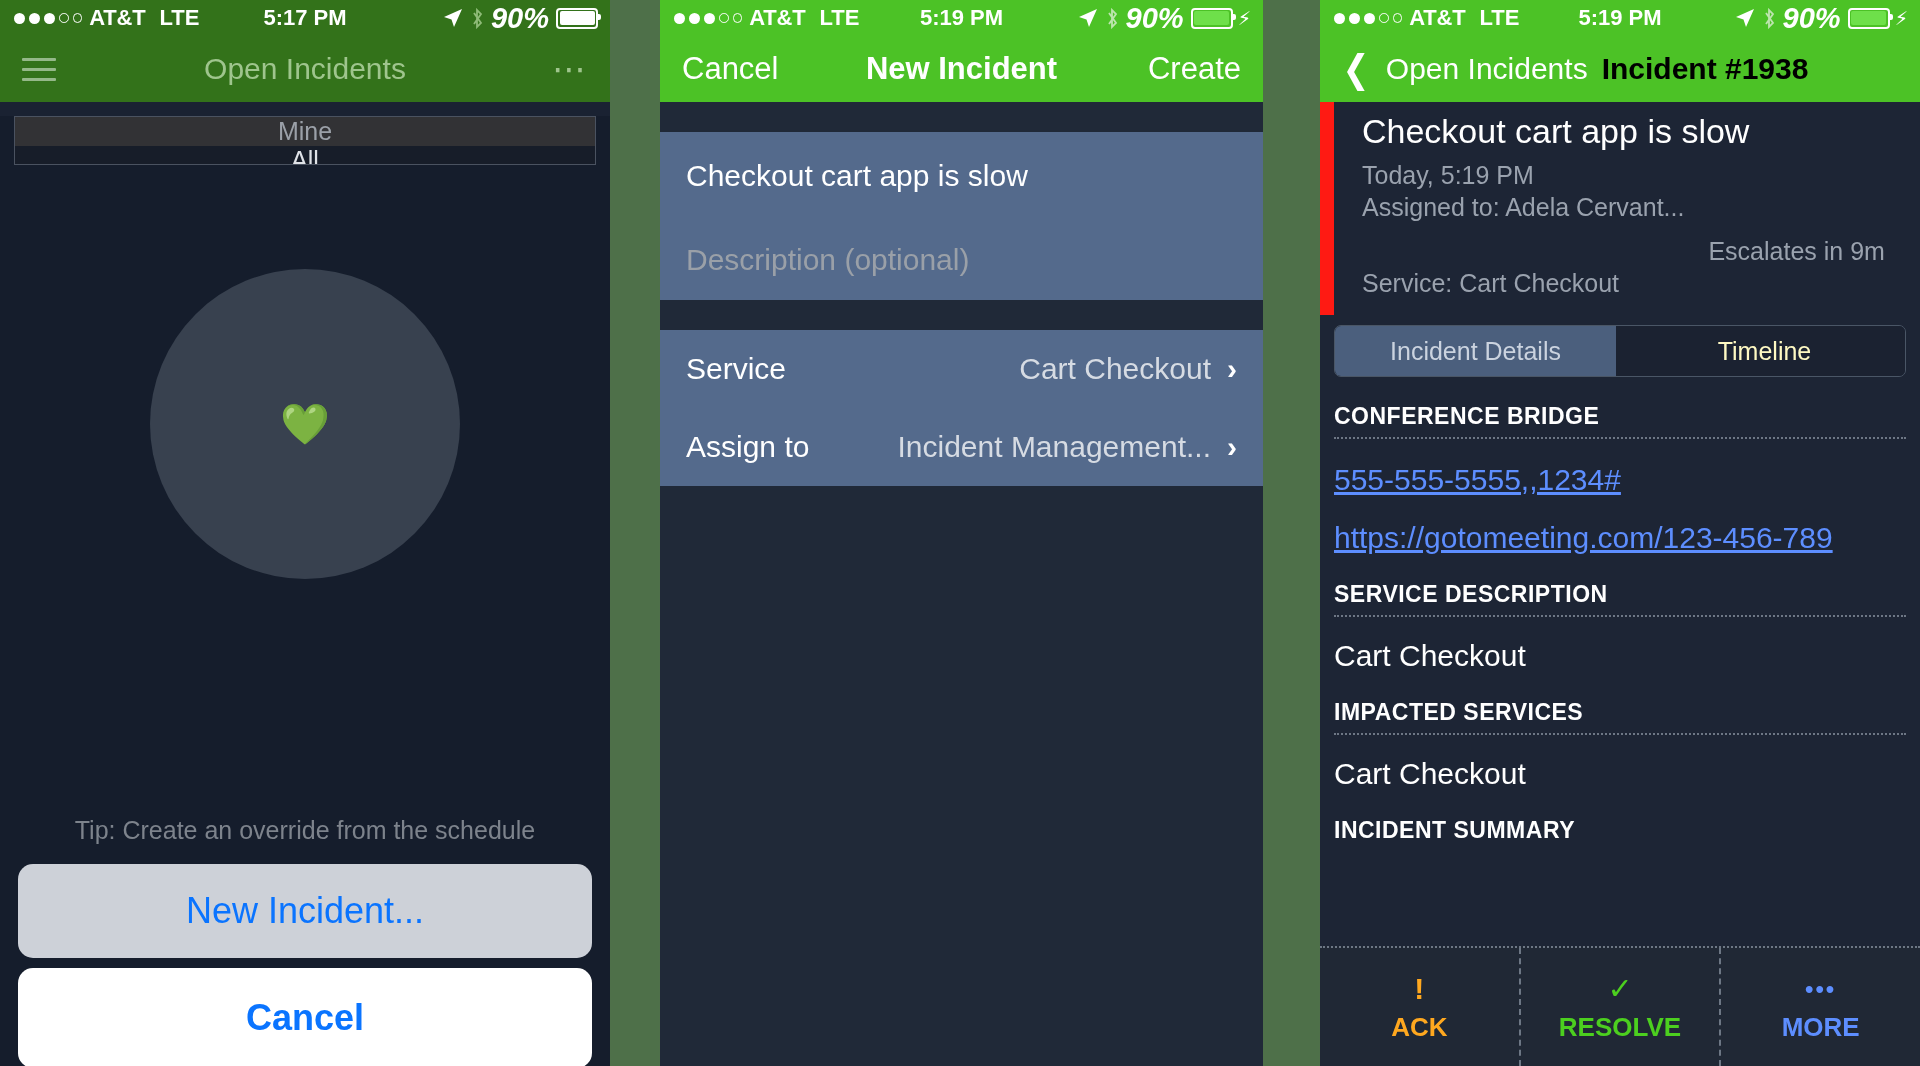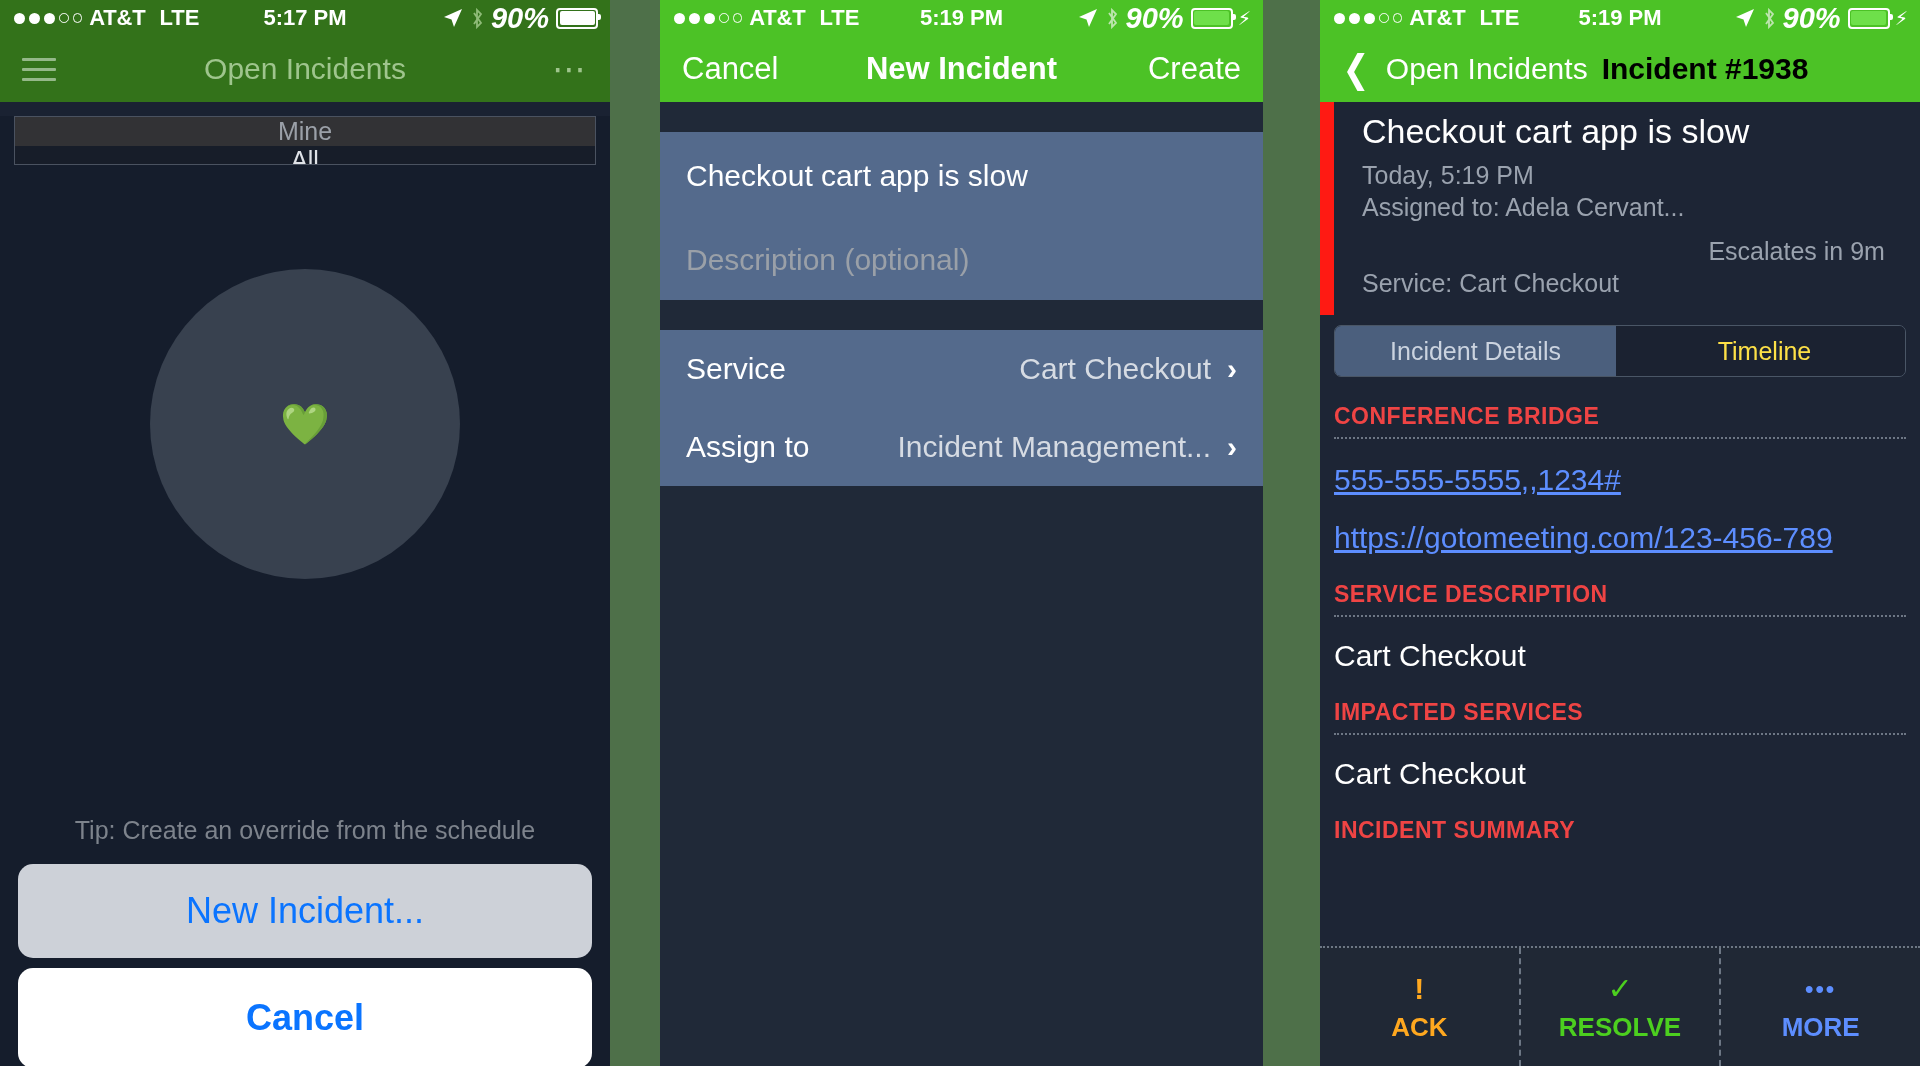--- a/index.html
+++ b/index.html
@@ -92,24 +92,24 @@
   .inc-head{position:relative;padding:10px 0 16px 28px;border-left:14px solid #ff1a13;}
   .inc-title{font-size:34px;color:#fff;margin-bottom:8px;}
   .inc-meta{font-size:25px;color:#9aa2ae;line-height:1.28;}
   .meta-row{display:flex;}
   .meta-assigned{}
   .meta-esc{margin-left:24px;margin-top:44px;}
 
   .seg3{margin:10px 14px 0 14px;height:50px;border:1px solid #4a5666;border-radius:7px;display:flex;overflow:hidden;}
   .seg3 div{flex:1;display:flex;align-items:center;justify-content:center;font-size:25px;}
   .seg3 .on{background:#4b5f7d;color:#cbd3df;}
-  .seg3 .off{background:#1b2231;color:#fde047;padding-left:8px;}
+  .seg3 .off{background:#1b2231;color:#fef9c3;padding-left:8px;}
 
   .sec{padding:0 14px;}
-  .sec-head{font-size:23px;font-weight:bold;color:#ef4444;letter-spacing:0.5px;padding-top:26px;padding-bottom:7px;}
+  .sec-head{font-size:23px;font-weight:bold;color:#ffffff;letter-spacing:0.5px;padding-top:26px;padding-bottom:7px;}
   .hr{height:0;border-top:2px dotted #6d7785;}
   .sec-link{display:block;font-size:30px;color:#5d8eff;text-decoration:underline;padding-top:24px;}
   .sec-val{font-size:30px;color:#fff;padding-top:22px;}
 
   .toolbar{position:absolute;left:0;right:0;bottom:0;height:118px;background:#202835;border-top:2px dotted #6d7785;display:flex;}
   .tb-btn{flex:1;display:flex;flex-direction:column;align-items:center;justify-content:center;gap:6px;}
   .tb-btn + .tb-btn{border-left:2px dashed #6d7785;}
   .tb-icon{font-size:30px;line-height:1;font-weight:bold;height:34px;display:flex;align-items:center;}
   .tb-label{font-size:26px;font-weight:bold;}
 </style>

